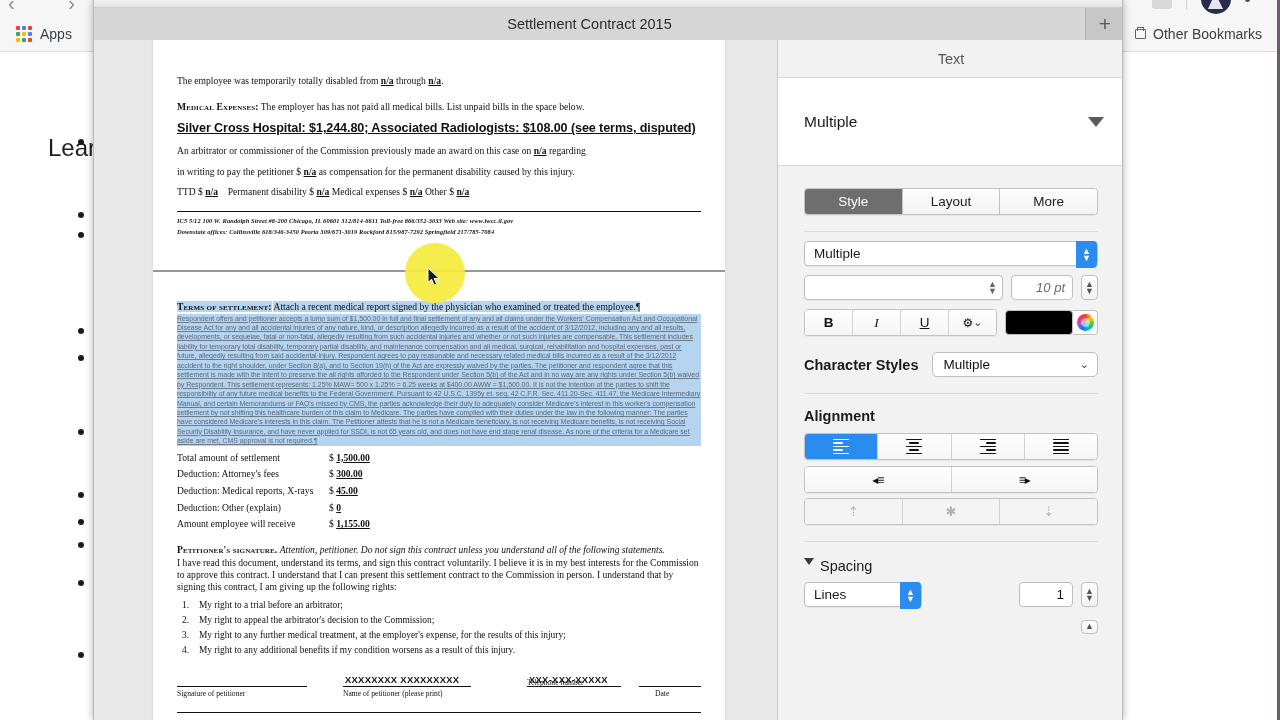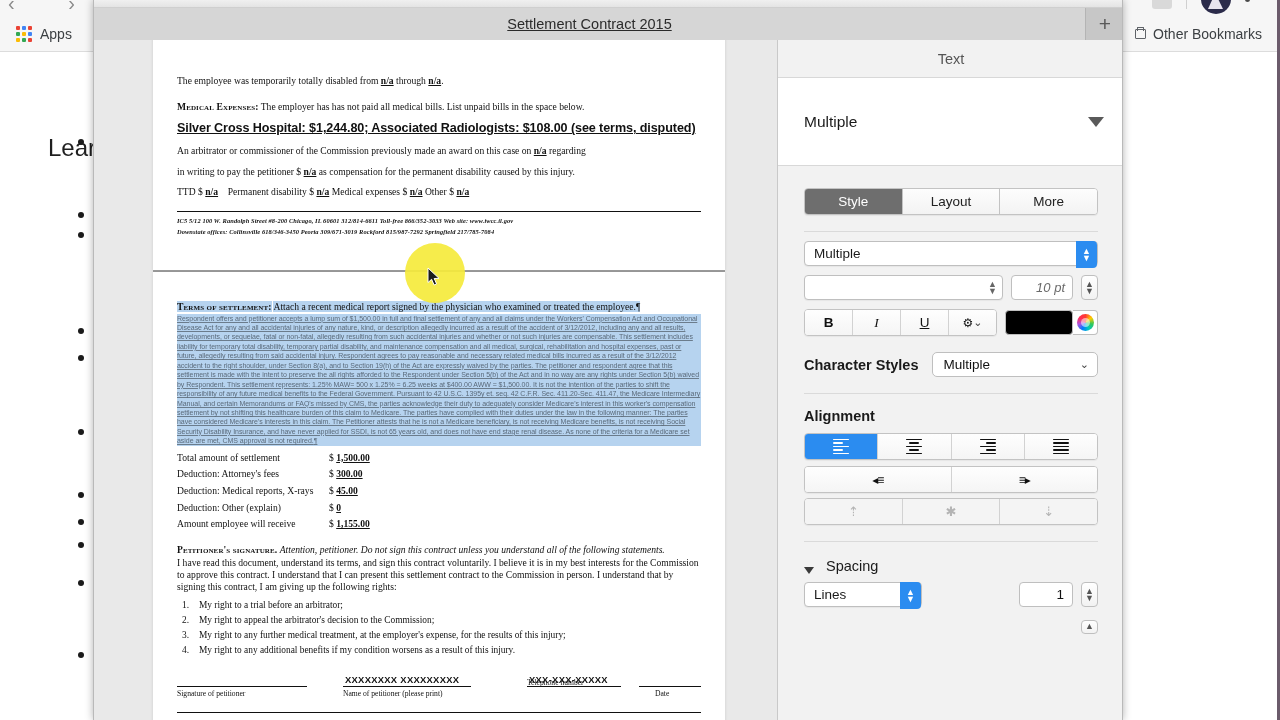--- a/index.html
+++ b/index.html
@@ -55,21 +55,21 @@
     background:linear-gradient(#f0f0f0,#e4e4e4); border-bottom:1px solid #cfcfcf;
   }
   .tabbar {
     position:absolute; left:0; top:8px; width:1030px; height:32px;
     background:#cfcfcf; display:flex; align-items:flex-end;
   }
   .tab-active {
     flex:1 1 auto; height:32px; background:#d6d6d6;
     display:flex; align-items:center; justify-content:center;
     border-right:1px solid #b4b4b4;
-    font-size:14.5px; color:#2b2b2b;text-decoration:underline;
+    font-size:14.5px; color:#2b2b2b;
   }
   .tab-plus {
     width:38px; height:32px; background:#c7c7c7;
     display:flex; align-items:center; justify-content:center;
     font-size:21px; color:#5a5a5a; font-weight:300;
   }
 
   .win-content {
     position:absolute; left:0; top:40px; width:1030px; height:680px;
     background:#e9e9e9;
@@ -217,21 +217,21 @@
   }
   .wheel:after { content:""; position:absolute; inset:4px; border-radius:50%; background:#fff; opacity:0.55; }
 
   .label-inline { font-size:14.5px; font-weight:bold; color:#1a1a1a; white-space:nowrap; }
   .select-lite {
     flex:1; height:25px; background:#fff; border:1px solid #bfbfbf; border-radius:5px;
     display:flex; align-items:center; justify-content:space-between; padding:0 8px 0 10px;
     font-size:13.5px; color:#111;
   }
   .chev { font-size:11px; color:#444; }
-  .disc { display:flex; align-items:flex-end; gap:12px; margin:16px 0 0 26px; }
+  .disc { display:flex; align-items:flex-start; gap:6px; margin:16px 0 0 26px; }
   .disc-tri { width:0;height:0;border-left:5.5px solid transparent;border-right:5.5px solid transparent;border-top:7px solid #3a3a3a; }
   .disc-label { font-size:14.5px; color:#1a1a1a; }
 
   .align-icon { display:flex; flex-direction:column; gap:2px; align-items:center; }
   .align-icon span { display:block; height:1.6px; background:currentColor; border-radius:1px; }
 </style>
 </head>
 <body>
 <div id="root">
 

